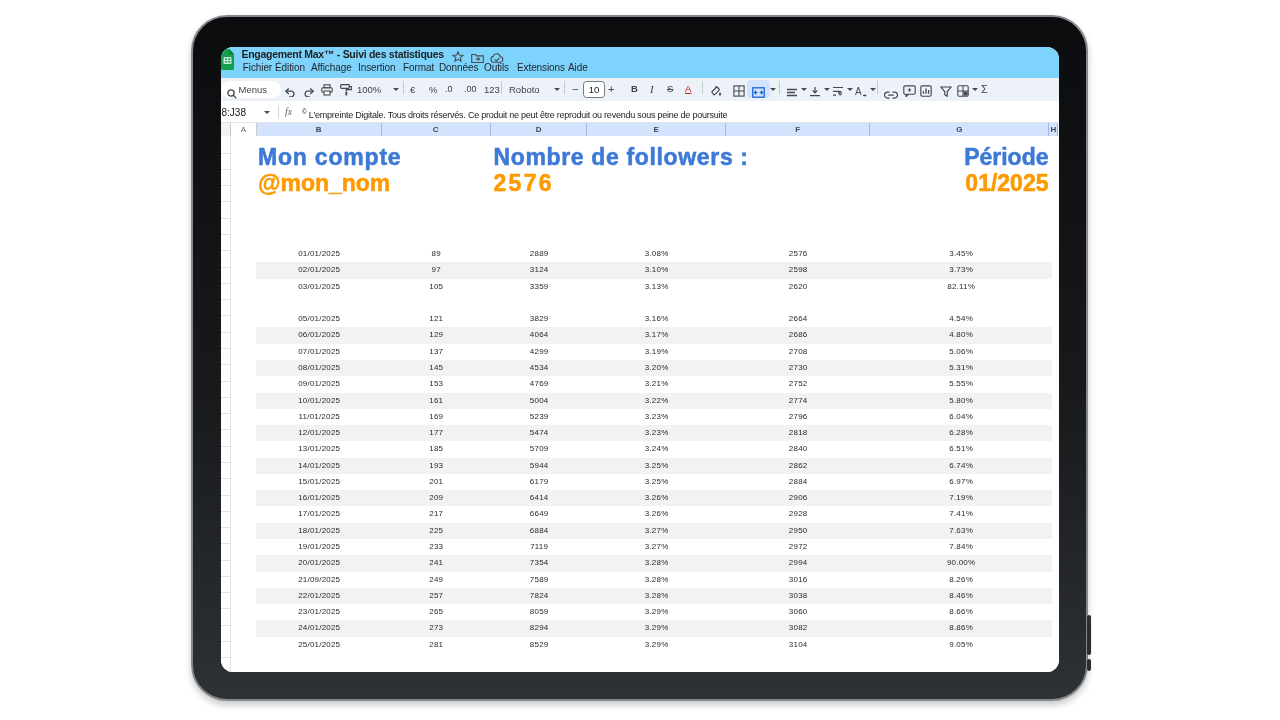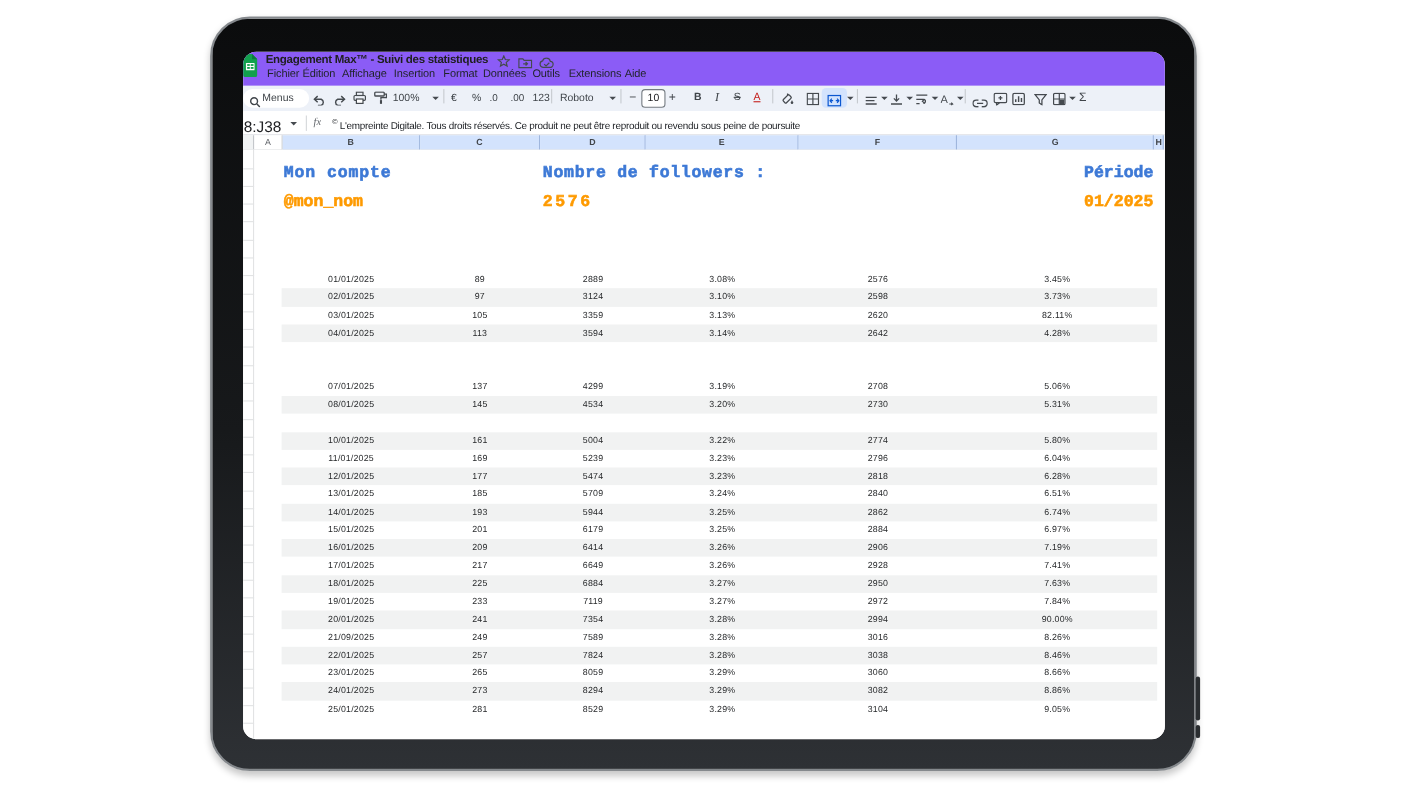--- a/index.html
+++ b/index.html
@@ -3,49 +3,49 @@
 <style>
 *{margin:0;padding:0;box-sizing:border-box}
 html,body{width:1280px;height:720px;background:#fff;font-family:"Liberation Sans",sans-serif;position:relative;overflow:hidden}
 .tablet{position:absolute;left:191px;top:14.5px;width:897px;height:686px;border-radius:36px;
  background:linear-gradient(180deg,#0b0c0d 0%,#17191b 55%,#2e3135 100%);
  border:2.5px solid #85898d;box-shadow:0 4px 7px rgba(0,0,0,0.22)}
 .sbtn{position:absolute;left:1087px;top:615px;width:4px;height:40px;background:#2a2d30;border-radius:2px}
 .sbtn2{position:absolute;left:1087px;top:659px;width:3.5px;height:12px;background:#2a2d30;border-radius:2px}
 .screen{position:absolute;left:221px;top:46.5px;width:837.5px;height:625.5px;border-radius:12px;background:#fff;overflow:hidden}
 .screen *{position:absolute}
-.titlebar{left:0;top:0;width:100%;height:31.5px;background:#8b5cf6}
+.titlebar{left:0;top:0;width:100%;height:31.5px;background:#7dd3fc}
 .logo{left:-0.5px;top:2.2px}
 .doctitle{left:20.5px;top:1.5px;font-size:10.5px;font-weight:700;color:#1f1f1f;letter-spacing:-0.28px;white-space:nowrap}
 .menus{left:0;top:0;width:100%;height:31px}
 .menus span{position:absolute;top:15px;font-size:10px;letter-spacing:-0.1px;color:#1f2328;white-space:nowrap}
 .toolbar{left:0;top:31.5px;width:100%;height:23px;background:#edf1f8}
 .tb{left:0;top:0;width:100%;height:54.5px}
 .pill{left:0;top:34px;width:59.5px;height:17.5px;background:#fff;border-radius:9px}
 .ic{display:block}
 .tic{font-size:9.5px;color:#3f4449;white-space:nowrap}
 .tic2{font-size:9px;color:#3f4449;white-space:nowrap}
 .car{width:0;height:0;border-left:3.2px solid transparent;border-right:3.2px solid transparent;border-top:3.8px solid #454a4f;top:41.5px}
 .sep{width:1px;height:13px;background:#c6cacf;top:34.5px}
 .szbox{left:362px;top:34px;width:22px;height:17px;border:1px solid #747a80;border-radius:3.5px;background:#fff;font-size:9.5px;color:#202124;text-align:center;line-height:15px}
 .mpill{left:526px;top:33.5px;width:23px;height:18px;background:#d3e3fd;border-radius:4px}
 .fbar{left:0;top:54.5px;width:100%;height:22px;background:#fff}
-.fbar .nb{left:0.5px;top:6px;font-size:14px;color:#202124}
+.fbar .nb{left:0.5px;top:6px;font-size:10px;color:#202124}
 .fbar .fx{left:64px;top:6px;font-size:9.5px;font-style:italic;font-family:"Liberation Serif",serif;color:#5f6368}
 .fbar .ftext{left:81px;top:6.5px;font-size:9px;color:#1b1e22;white-space:nowrap;letter-spacing:-0.24px}
 .fbar .fsep{left:57px;top:4px;width:1px;height:14px;background:#d4d7da}
 .colhdr{left:0;top:75.5px;width:100%;height:14.4px;background:#f8f9fa;border-top:1px solid #e1e3e6}
 .corner{left:0;top:0;width:10px;height:14.3px;background:#f1f3f4;border-right:1px solid #c4c7cb;border-bottom:1px solid #c4c7cb}
 .ch{top:0;height:14.3px;font-size:8px;text-align:center;line-height:13px;border-right:1px solid rgba(68,71,74,0.28);border-bottom:1px solid #c4c7cb}
 .ch.a{background:#fff;color:#5f6368}
 .ch.b{background:#d3e3fd;color:#41454a;font-weight:700;border-right-color:#9fb6dd}
 .grid{left:0;top:89.9px;width:100%;height:535.6px;background:#fff}
 .rhstrip{left:0;top:0;width:10px;height:535.6px;border-right:1px solid #e2e3e4}
 .rhstrip i{position:absolute;left:0;width:10px;height:1px;background:#e2e3e4}
-.bigtitle{top:8.5px;font-family:Liberation Mono, monospace;font-weight:700;font-size:15px;line-height:25.8px;color:#3d79d6;-webkit-text-stroke:0.55px currentColor;white-space:nowrap}
+.bigtitle{top:8.5px;font-family:Liberation Sans, sans-serif;font-weight:700;font-size:23px;line-height:25.8px;color:#3d79d6;-webkit-text-stroke:0.55px currentColor;white-space:nowrap}
 .bigtitle .o{color:#fe9a00}
 .bigtitle span,.ftext sup,.ic svg{position:static}
 .t1{left:37px;letter-spacing:0.8px}
 .t1 .o{letter-spacing:0}
 .t2{left:272.5px;letter-spacing:0.65px}
 .t2 .o{letter-spacing:2.3px}
 .t3{left:650px;width:177.5px;text-align:right}
 .thead{left:35px;top:85.9px;width:796px;height:22.3px;background:linear-gradient(180deg,#4170d7 0%,#3c68d0 72%,#3559c0 100%)}
 .hc{top:0;height:22.3px;color:#fff;font-size:7.9px;display:flex;align-items:center;justify-content:center;text-align:center;line-height:8.6px}
 
@@ -277,44 +277,60 @@
         <span style="left:614.3px;width:181.7px">3.73%</span>
       </div>
 <div class="row" style="top:142.16px">
         <span style="left:1px;width:124.5px">03/01/2025</span>
         <span style="left:125.5px;width:109.5px">105</span>
         <span style="left:235px;width:96.3px">3359</span>
         <span style="left:331.3px;width:138.7px">3.13%</span>
         <span style="left:470px;width:144.3px">2620</span>
         <span style="left:614.3px;width:181.7px">82.11%</span>
       </div>
-<div class="row even" style="top:158.44px">
-        <span style="left:1px;width:124.5px">04/01/2025</span>
-        <span style="left:125.5px;width:109.5px">113</span>
-        <span style="left:235px;width:96.3px">3594</span>
-        <span style="left:331.3px;width:138.7px">3.14%</span>
-        <span style="left:470px;width:144.3px">2642</span>
-        <span style="left:614.3px;width:181.7px">4.28%</span>
+<div class="row" style="top:174.72px">
+        <span style="left:1px;width:124.5px">05/01/2025</span>
+        <span style="left:125.5px;width:109.5px">121</span>
+        <span style="left:235px;width:96.3px">3829</span>
+        <span style="left:331.3px;width:138.7px">3.16%</span>
+        <span style="left:470px;width:144.3px">2664</span>
+        <span style="left:614.3px;width:181.7px">4.54%</span>
+      </div>
+<div class="row even" style="top:191.00px">
+        <span style="left:1px;width:124.5px">06/01/2025</span>
+        <span style="left:125.5px;width:109.5px">129</span>
+        <span style="left:235px;width:96.3px">4064</span>
+        <span style="left:331.3px;width:138.7px">3.17%</span>
+        <span style="left:470px;width:144.3px">2686</span>
+        <span style="left:614.3px;width:181.7px">4.80%</span>
       </div>
 <div class="row" style="top:207.28px">
         <span style="left:1px;width:124.5px">07/01/2025</span>
         <span style="left:125.5px;width:109.5px">137</span>
         <span style="left:235px;width:96.3px">4299</span>
         <span style="left:331.3px;width:138.7px">3.19%</span>
         <span style="left:470px;width:144.3px">2708</span>
         <span style="left:614.3px;width:181.7px">5.06%</span>
       </div>
 <div class="row even" style="top:223.56px">
         <span style="left:1px;width:124.5px">08/01/2025</span>
         <span style="left:125.5px;width:109.5px">145</span>
         <span style="left:235px;width:96.3px">4534</span>
         <span style="left:331.3px;width:138.7px">3.20%</span>
         <span style="left:470px;width:144.3px">2730</span>
         <span style="left:614.3px;width:181.7px">5.31%</span>
       </div>
+<div class="row" style="top:239.84px">
+        <span style="left:1px;width:124.5px">09/01/2025</span>
+        <span style="left:125.5px;width:109.5px">153</span>
+        <span style="left:235px;width:96.3px">4769</span>
+        <span style="left:331.3px;width:138.7px">3.21%</span>
+        <span style="left:470px;width:144.3px">2752</span>
+        <span style="left:614.3px;width:181.7px">5.55%</span>
+      </div>
 <div class="row even" style="top:256.12px">
         <span style="left:1px;width:124.5px">10/01/2025</span>
         <span style="left:125.5px;width:109.5px">161</span>
         <span style="left:235px;width:96.3px">5004</span>
         <span style="left:331.3px;width:138.7px">3.22%</span>
         <span style="left:470px;width:144.3px">2774</span>
         <span style="left:614.3px;width:181.7px">5.80%</span>
       </div>
 <div class="row" style="top:272.40px">
         <span style="left:1px;width:124.5px">11/01/2025</span>

